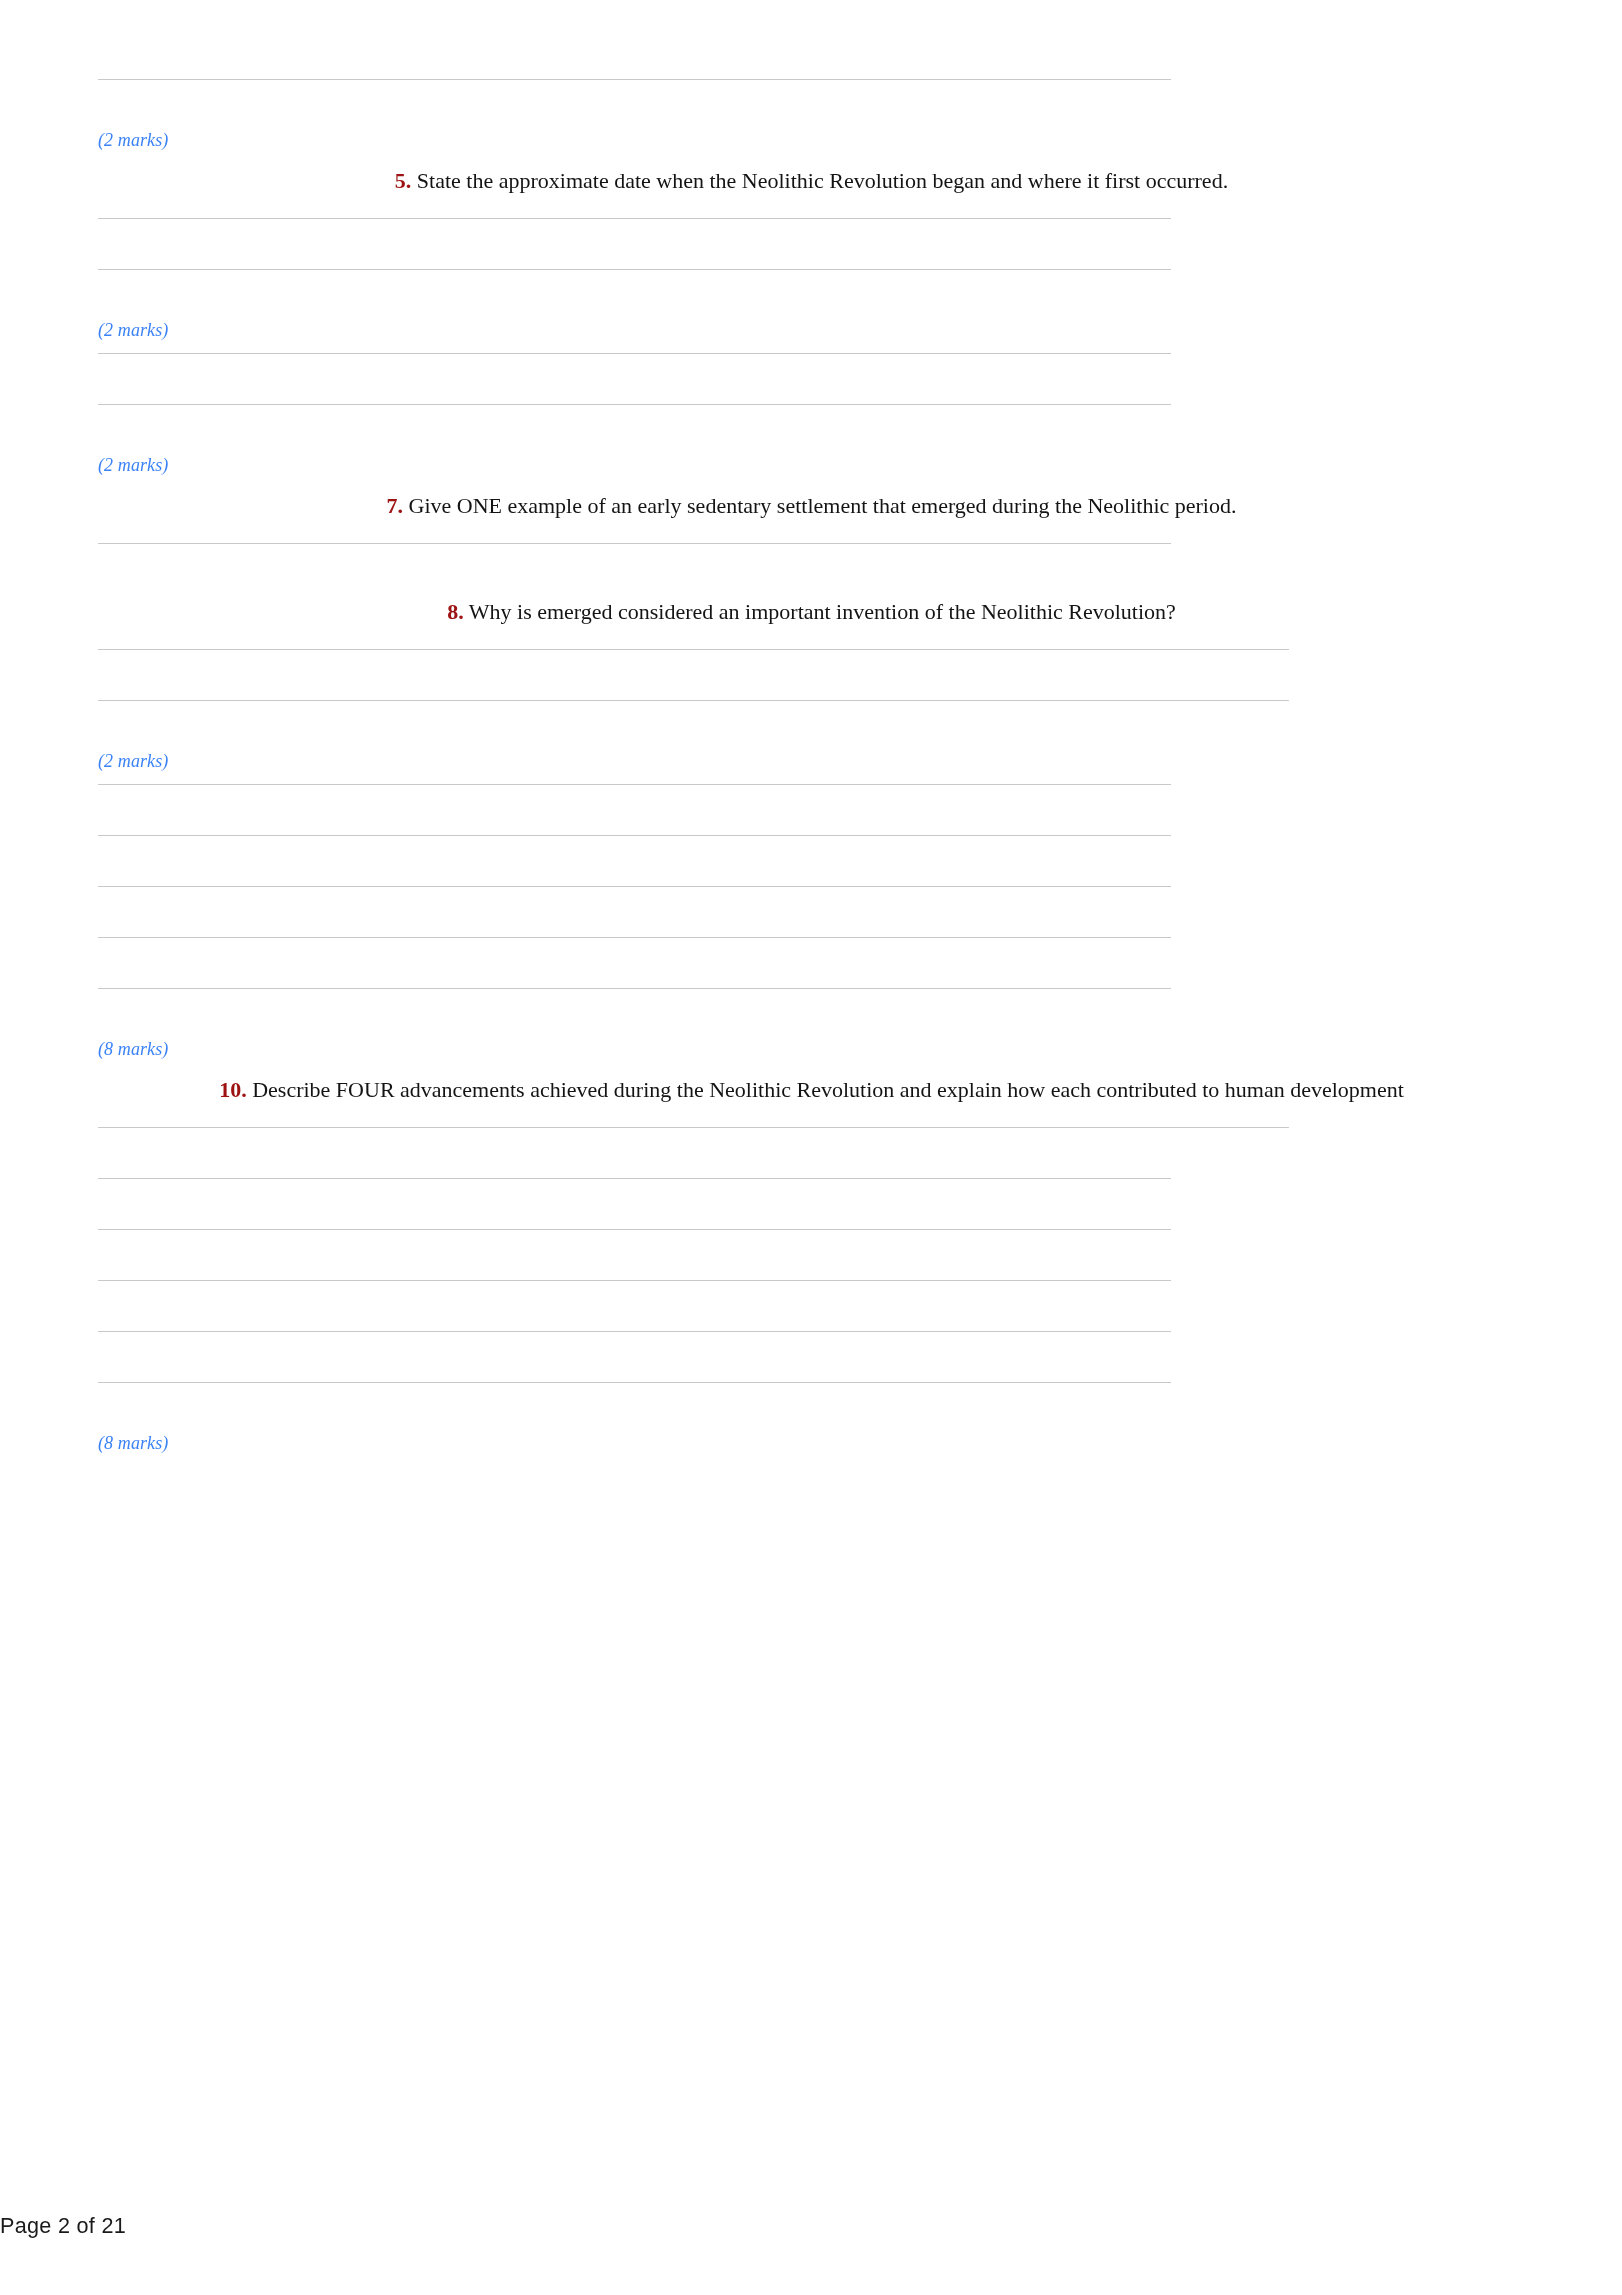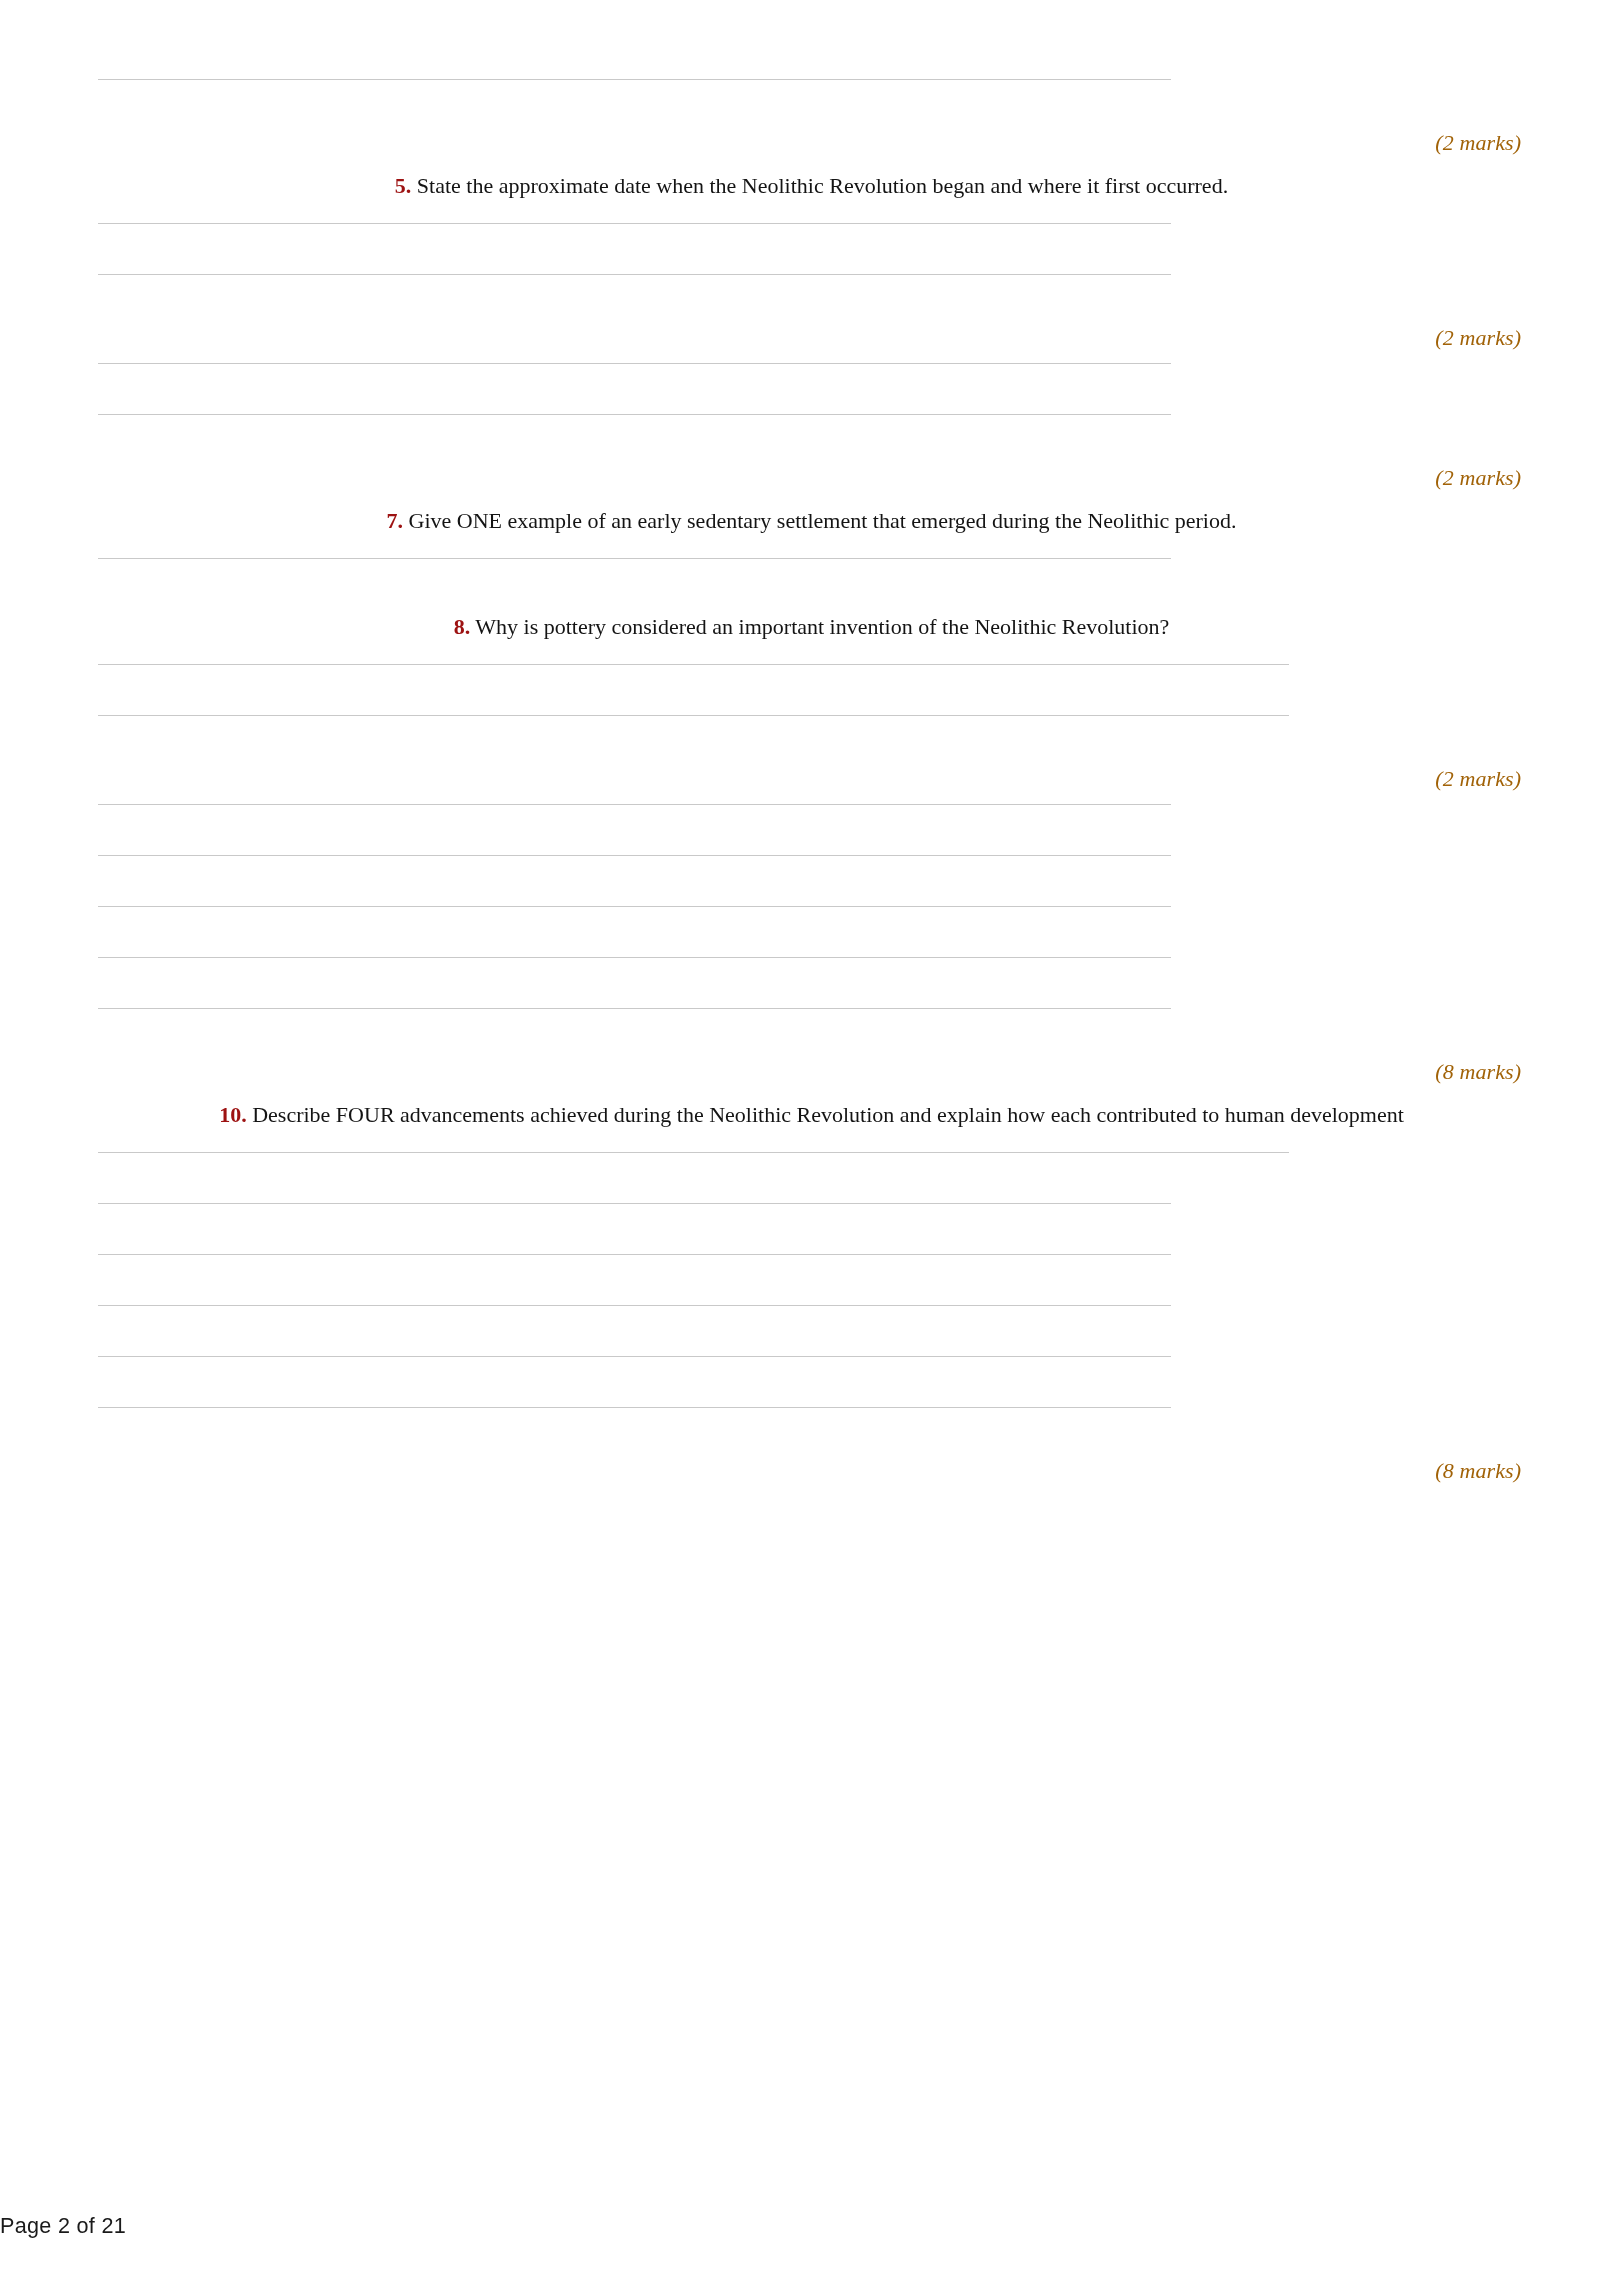--- a/index.html
+++ b/index.html
@@ -30,24 +30,23 @@
     padding: 0;
   }
   .rule {
     height: 0;
     border-bottom: 1.3px solid #c9c9c9;
     margin: 0 0 50px 0;
   }
 
   
   .marks {
-    text-align: right;
     font-style: italic;
-    font-size: 22px;
-    color: #a16207;
+    font-size: 18px;
+    color: #3b82f6;
     margin: 0 0 11.8px 0;
     padding-right: 3.9px;
     letter-spacing: 0.1px;
   }
 
   
   .question {
     font-size: 22px;
     line-height: 1.62;
     margin: 0 0 19.6px 0;
@@ -92,21 +91,21 @@
       <div class="marks">(2 marks)</div>
       <div class="lines">
         <div class="rule" style="width: 1073px;"></div>
         <div class="rule" style="width: 1073px;"></div>
       </div>
       <div class="marks">(2 marks)</div>
       <p class="question"><span class="qnum">7.</span> <span class="qtext">Give ONE example of an early sedentary settlement that emerged during the Neolithic period.</span></p>
       <div class="lines">
         <div class="rule" style="width: 1073px;"></div>
       </div>
-      <p class="question"><span class="qnum">8.</span> <span class="qtext">Why is pottery considered an important invention of the Neolithic Revolution?</span></p>
+      <p class="question"><span class="qnum">8.</span> <span class="qtext">Why is emerged considered an important invention of the Neolithic Revolution?</span></p>
       <div class="lines">
         <div class="rule" style="width: 1191px;"></div>
         <div class="rule" style="width: 1191px;"></div>
       </div>
       <div class="marks">(2 marks)</div>
       <div class="lines">
         <div class="rule" style="width: 1073px;"></div>
         <div class="rule" style="width: 1073px;"></div>
         <div class="rule" style="width: 1073px;"></div>
         <div class="rule" style="width: 1073px;"></div>

